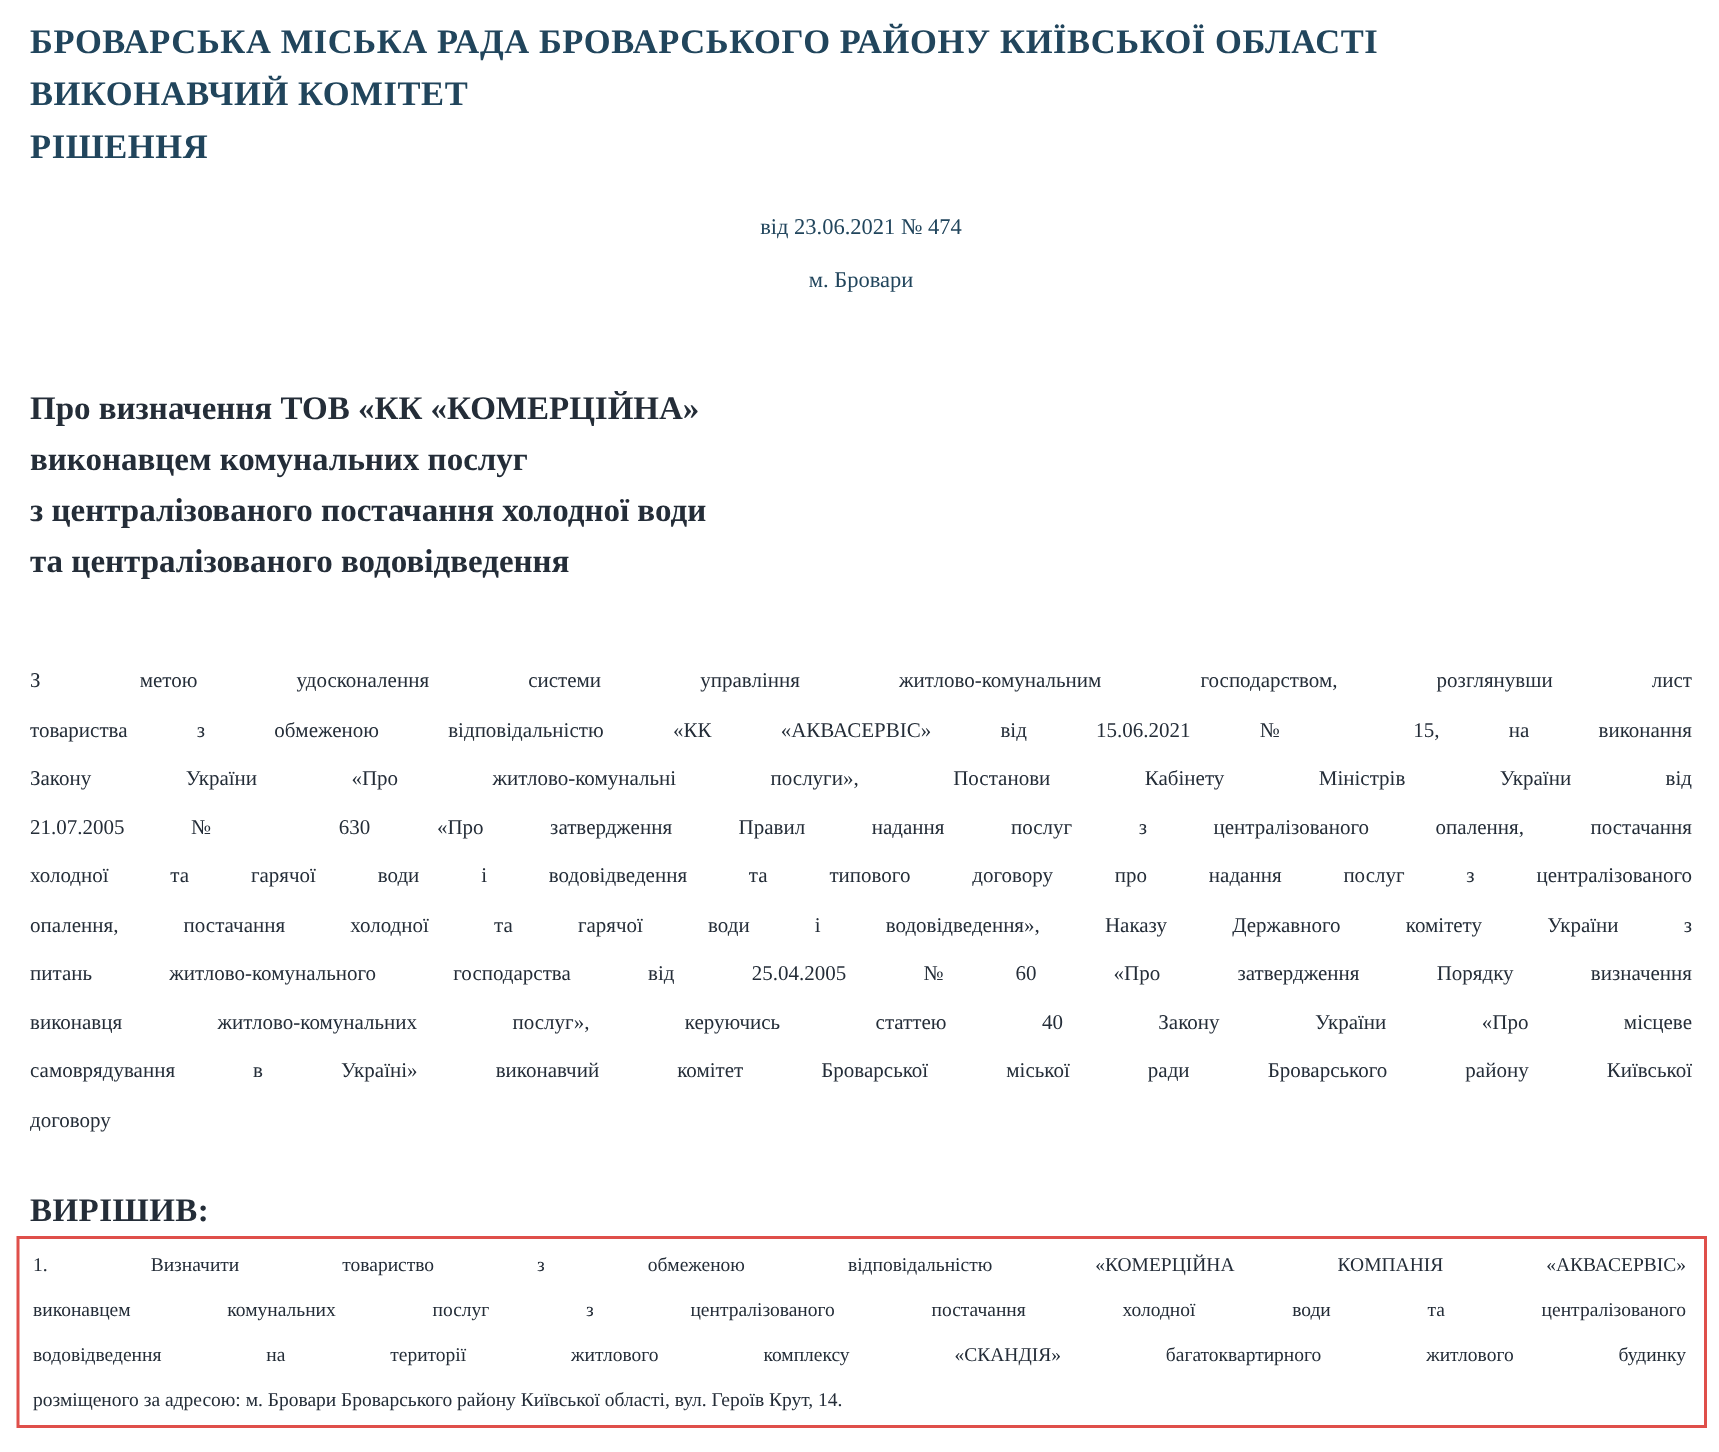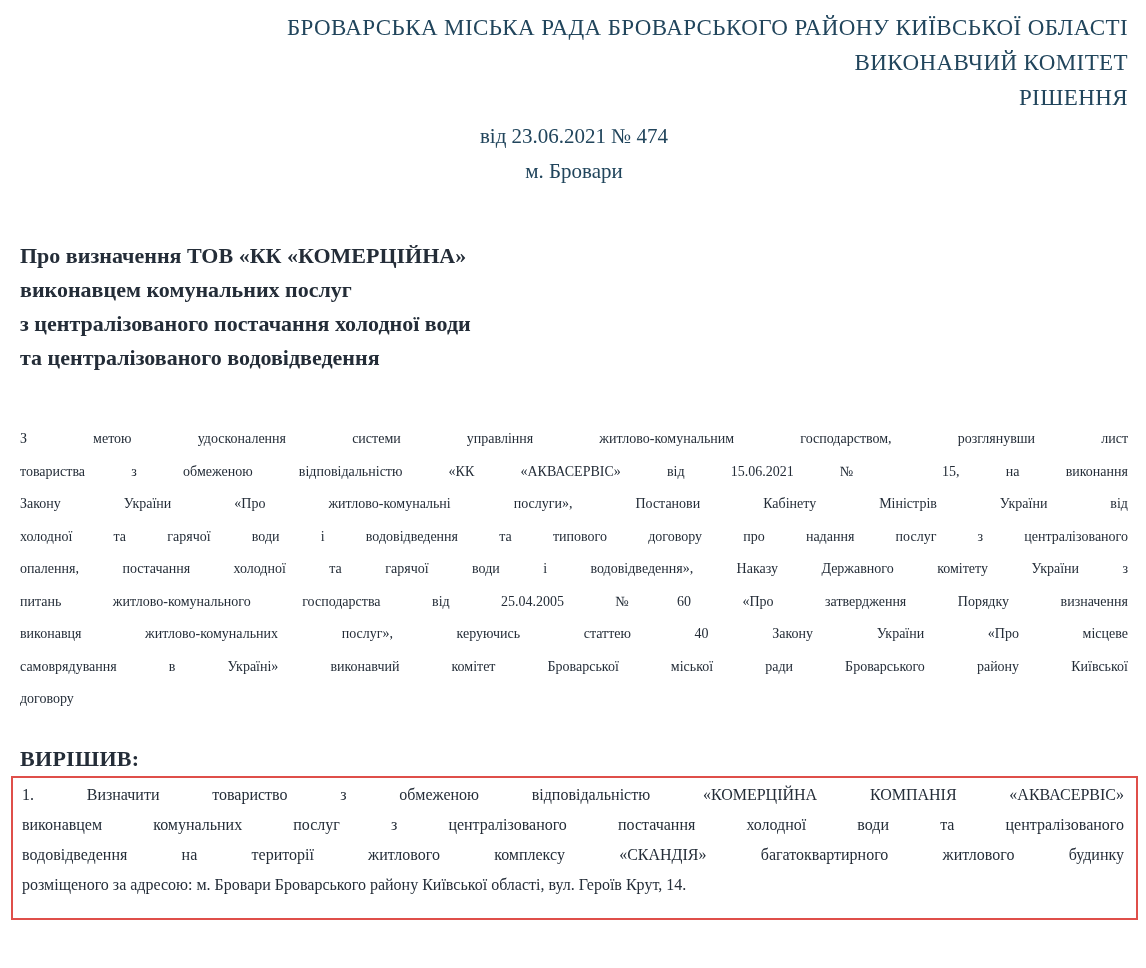--- a/index.html
+++ b/index.html
@@ -19,33 +19,33 @@
     overflow: hidden;
   }
   .doc {
     width: 1146px;
     height: 968px;
     padding: 10px 18px 0 20px;
     background: var(--page-bg);
   }
   
   .doc-header {
-    text-align: right;
+    text-align: left;
     color: var(--header-color);
-    font-weight: normal;
+    font-weight: bold;
     font-size: 23px;
     line-height: 35px;
     letter-spacing: 0.4px;
   }
   
   .doc-meta {
-    margin-top: 4px;
+    margin-top: 20px;
     text-align: center;
     color: var(--header-color);
-    font-size: 21px;
+    font-size: 15px;
     line-height: 35px;
   }
   
   .subject {
     margin-top: 50px;
     color: var(--body-color);
     font-weight: bold;
     font-size: 22px;
     line-height: 34px;
   }
@@ -68,23 +68,23 @@
     color: var(--body-color);
     font-weight: bold;
     font-size: 22px;
     line-height: 26px;
     letter-spacing: 0.3px;
   }
   
   .resolution-box {
     margin: 4px -10px 0 -9px;
     border: 2px solid var(--box-border);
-    padding: 2px 12px 18px 9px;
+    padding: 2px 12px 2px 9px;
     color: var(--body-color);
-    font-size: 16px;
+    font-size: 13px;
     line-height: 30px;
   }
 </style>
 </head>
 <body>
 
 <div class="doc">
 
   <div class="doc-header">
     <div class="h-line">БРОВАРСЬКА МІСЬКА РАДА БРОВАРСЬКОГО РАЙОНУ КИЇВСЬКОЇ ОБЛАСТІ</div>
@@ -101,20 +101,21 @@
       <div class="subject-line">Про визначення ТОВ «КК «КОМЕРЦІЙНА»</div>
       <div class="subject-line">виконавцем комунальних послуг</div>
       <div class="subject-line">з централізованого постачання холодної води</div>
       <div class="subject-line last-line">та централізованого водовідведення</div>
     </div>
 
   <div class="preamble">
       <div class="jline">З метою удосконалення системи управління житлово-комунальним господарством, розглянувши лист</div>
       <div class="jline">товариства з обмеженою відповідальністю «КК «АКВАСЕРВІС» від 15.06.2021 № 15, на виконання</div>
       <div class="jline">Закону України «Про житлово-комунальні послуги», Постанови Кабінету Міністрів України від</div>
+      <div class="jline">21.07.2005 № 630 «Про затвердження Правил надання послуг з централізованого опалення, постачання</div>
       <div class="jline">холодної та гарячої води і водовідведення та типового договору про надання послуг з централізованого</div>
       <div class="jline">опалення, постачання холодної та гарячої води і водовідведення», Наказу Державного комітету України з</div>
       <div class="jline">питань житлово-комунального господарства від 25.04.2005 №60 «Про затвердження Порядку визначення</div>
       <div class="jline">виконавця житлово-комунальних послуг», керуючись статтею 40 Закону України «Про місцеве</div>
       <div class="jline">самоврядування в Україні» виконавчий комітет Броварської міської ради Броварського району Київської</div>
       <div class="jline last-line">договору</div>
     </div>
 
   <div class="resolve-heading">ВИРІШИВ:</div>
 

